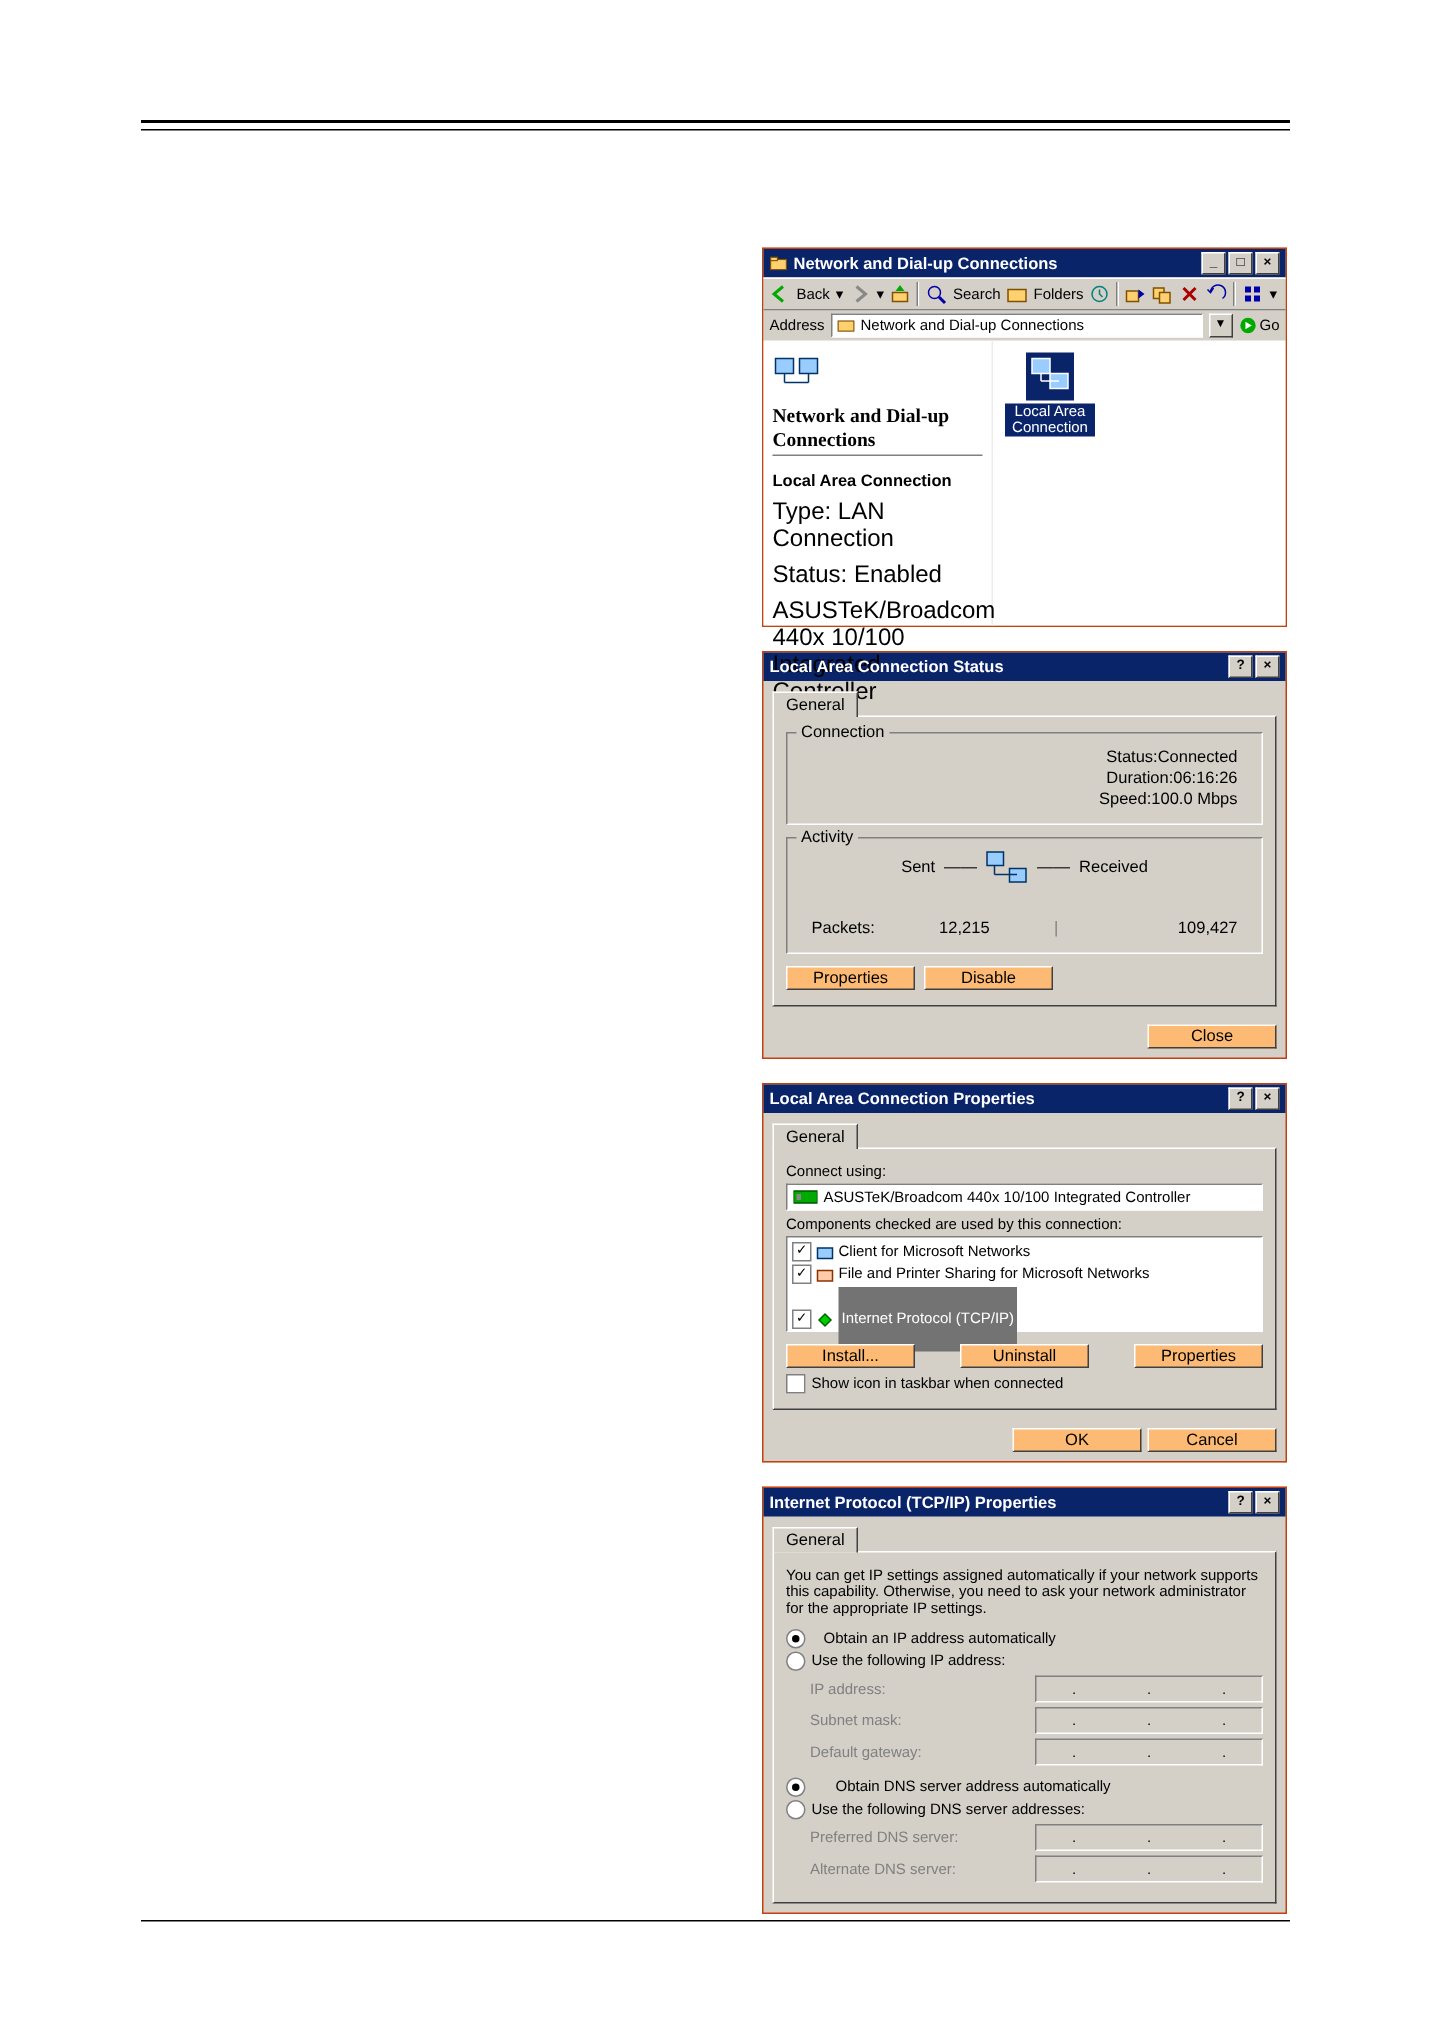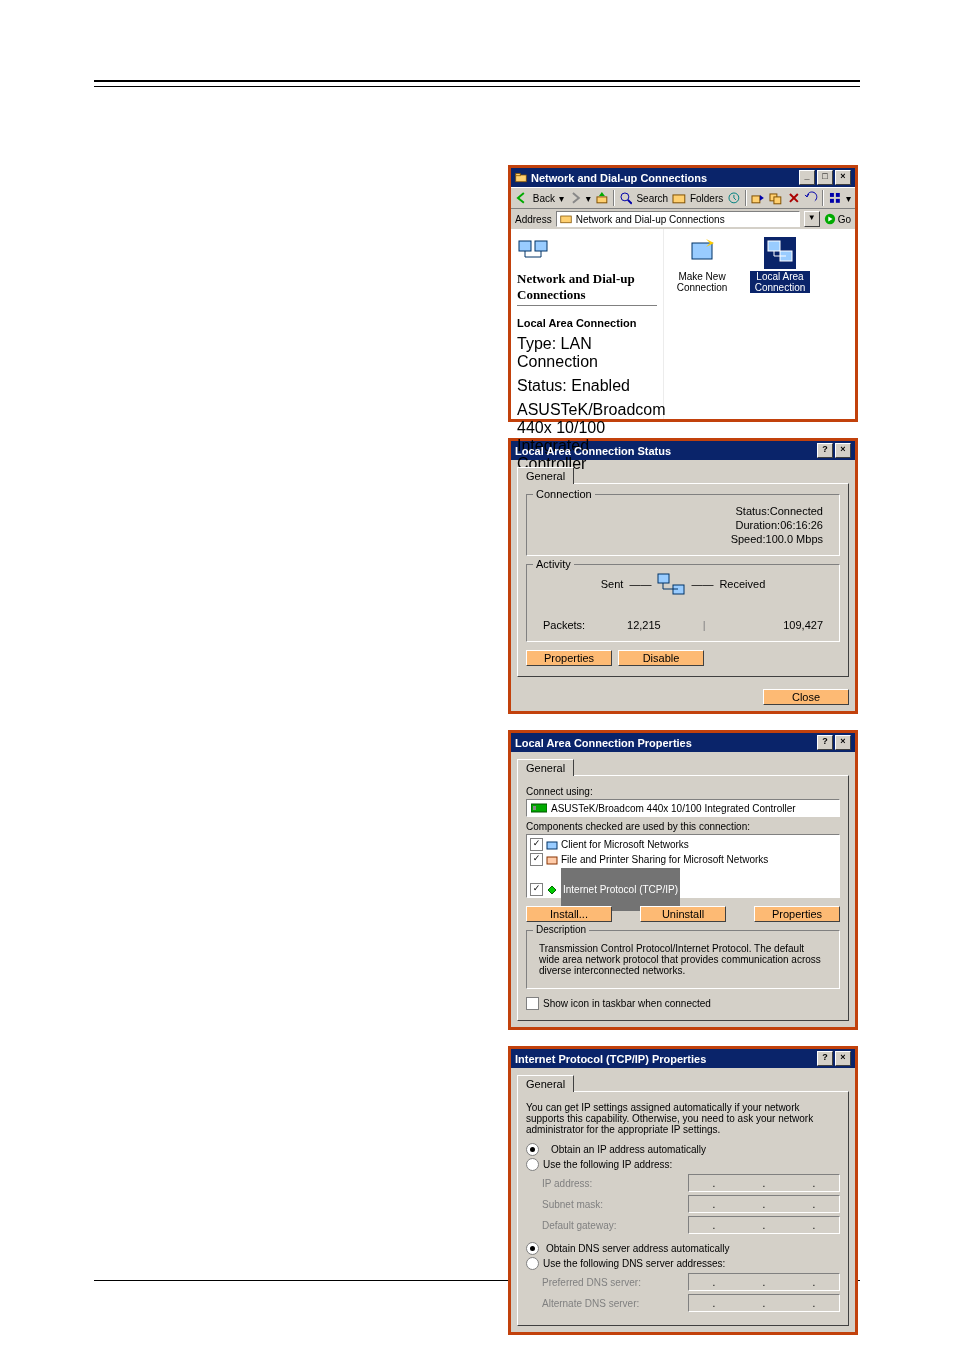--- a/index.html
+++ b/index.html
@@ -1,20 +1,20 @@
 <!DOCTYPE html>
 <html><head>
 <meta charset="utf-8">
 <style>
 body{margin:0;background:#fff;font-family:"Microsoft Sans Serif",Tahoma,sans-serif;font-size:11px;color:#000}
 .page{width:954px;height:1351px;position:relative;margin:0 auto}
 .rule{position:absolute;left:94px;right:94px;top:80px;height:4px;border-top:2px solid #000;border-bottom:1px solid #000}
 .rule2{position:absolute;left:94px;right:94px;top:1280px;height:1px;background:#000}
 .shots{position:absolute;left:508px;top:165px;width:350px}
-.win{border:3px solid #c2410c;background:#d4d0c8;margin-bottom:16px;font-size:11px}
+.win{border:1px solid #c2410c;background:#d4d0c8;margin-bottom:16px;font-size:11px}
 .titlebar{background:#0a246a;color:#fff;padding:2px 4px;display:flex;justify-content:space-between;align-items:center;font-weight:bold;font-size:11px}
 .tbtns{display:flex;gap:2px}
 .tbtn{width:14px;height:13px;background:#d4d0c8;border:1px solid #fff;border-right-color:#404040;border-bottom-color:#404040;color:#000;font-size:9px;font-weight:bold;text-align:center;line-height:11px;font-family:Marlett,Arial}
 .menubar{background:#d4d0c8;padding:2px 4px;display:flex;gap:10px;font-size:11px}
 .toolbar{background:#d4d0c8;padding:2px 4px;border-top:1px solid #fff;border-bottom:1px solid #808080;display:flex;align-items:center;gap:4px;font-size:10px}
 .addrbar{background:#d4d0c8;padding:2px 4px;display:flex;align-items:center;gap:4px;font-size:10px}
 .addrbox{flex:1;background:#fff;border:1px solid #808080;border-right-color:#fff;border-bottom-color:#fff;padding:1px 3px;display:flex;align-items:center;gap:4px}
 .dropbtn{width:14px;height:14px;background:#d4d0c8;border:1px solid #fff;border-right-color:#404040;border-bottom-color:#404040;text-align:center;line-height:12px;font-size:8px}
 .gobtn{display:flex;align-items:center;gap:2px}
 .explorer-body{background:#fff;height:190px;display:flex}
@@ -167,27 +167,20 @@
               </svg></div>
       <div class="lp-title">Network and Dial-up Connections</div>
       <div class="horline"></div>
       <div class="lp-sub">Local Area Connection</div>
       <div class="lp-txt">Type: LAN Connection</div>
       <div class="lp-txt">Status: Enabled</div>
       <div class="lp-txt">ASUSTeK/Broadcom 440x 10/100 Integrated Controller</div>
     </div>
     <div class="icons">
       <div class="iconitem">
-        <div class="ic"><svg viewBox="0 0 32 32">
-                  <rect x="6" y="6" width="20" height="16" fill="#9cf" stroke="#036"></rect>
-                  <path d="M20 2 L24 6 L20 10 L28 6 Z" fill="#fc0"></path>
-                </svg></div>
-        <div class="iclabel">Make New Connection</div>
-      </div>
-      <div class="iconitem">
         <div class="ic sel"><svg viewBox="0 0 32 32">
                   <rect x="4" y="4" width="12" height="10" fill="#9cf" stroke="#fff"></rect>
                   <rect x="16" y="14" width="12" height="10" fill="#9cf" stroke="#fff"></rect>
                   <line x1="10" y1="14" x2="10" y2="19" stroke="#fff"></line>
                   <line x1="10" y1="19" x2="22" y2="19" stroke="#fff"></line>
                 </svg></div>
         <div class="iclabel sel">Local Area Connection</div>
       </div>
     </div>
   </div>
@@ -292,29 +285,29 @@
                     <path d="M2 6 L6 2 L10 6 L6 10 Z" fill="#0c0" stroke="#060"></path>
                   </svg></span>
                 <span class="txt">Internet Protocol (TCP/IP)</span>
               </div>
       </div>
       <div class="btnrow" style="justify-content:space-between">
         <div class="btn">Install...</div>
         <div class="btn">Uninstall</div>
         <div class="btn">Properties</div>
       </div>
-      <div class="group" style="margin-top:8px">
-        <span class="glabel">Description</span>
-        <div class="desc">Transmission Control Protocol/Internet Protocol. The default wide area network protocol that provides communication across diverse interconnected networks.</div>
-      </div>
       <div style="display:flex;align-items:center;gap:4px;margin-top:4px">
         <span class="chk"></span>
         <span>Show icon in taskbar when connected</span>
       </div>
     </div>
+  </div>
+  <div class="bottom-btns">
+    <div class="btn">OK</div>
+    <div class="btn">Cancel</div>
   </div>
 </div>
 
 <div class="win tcp">
   <div class="titlebar">
     <span>Internet Protocol (TCP/IP) Properties</span>
     <span class="tbtns">
             <span class="tbtn">?</span>
             <span class="tbtn">×</span>
           </span>
@@ -348,21 +341,21 @@
               </span>
             </div>
       <div class="frow">
               <span class="disabled">Default gateway:</span>
               <span class="ipfield dis">
                 <span class="ipdot">.</span>
                 <span class="ipdot">.</span>
                 <span class="ipdot">.</span>
               </span>
             </div>
-      <div style="margin-top:8px;display:flex;align-items:center;gap:7px">
+      <div style="margin-top:8px;display:flex;align-items:center;gap:20px">
               <span class="radio checked"></span>
               <span>Obtain DNS server address automatically</span>
             </div>
       <div style="margin-top:2px;display:flex;align-items:center;gap:4px">
               <span class="radio"></span>
               <span>Use the following DNS server addresses:</span>
             </div>
       <div class="frow">
               <span class="disabled">Preferred DNS server:</span>
               <span class="ipfield dis">

